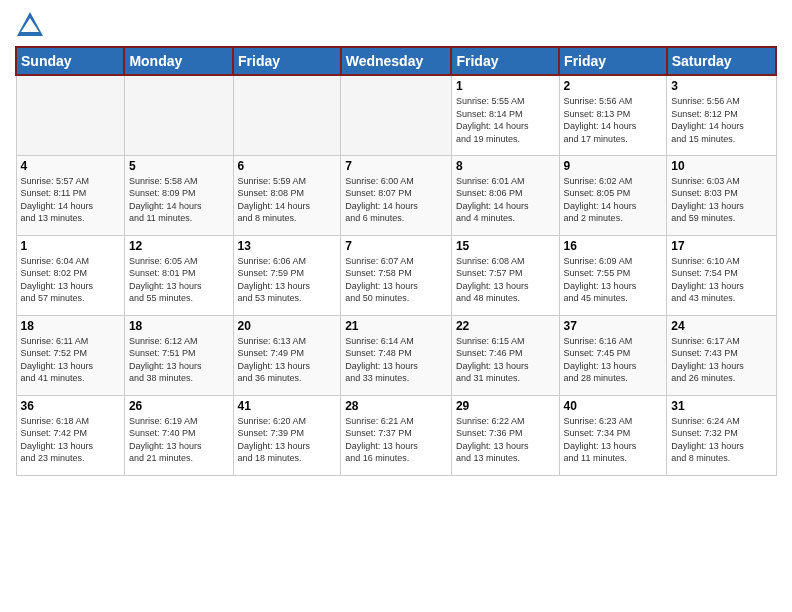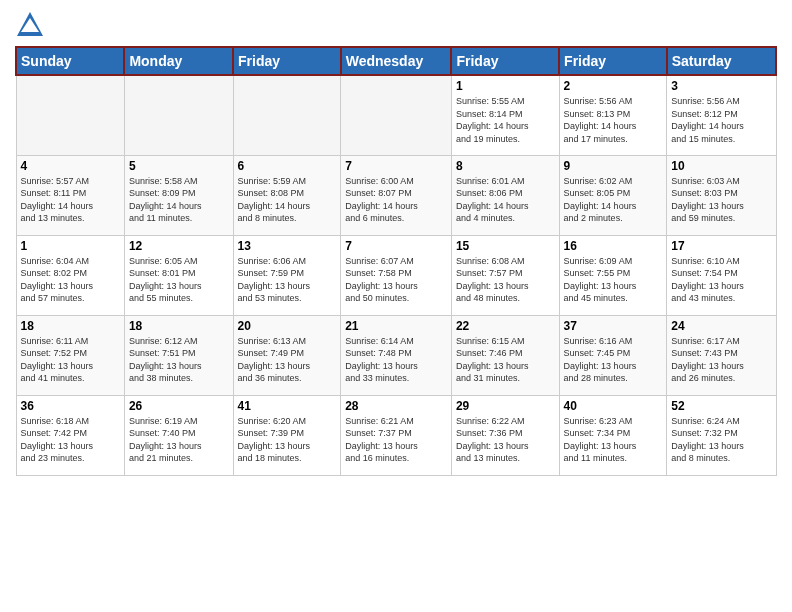--- a/index.html
+++ b/index.html
@@ -262,19 +262,19 @@
           </td>
           <td>
             <span class="day-num">29</span>
             <div class="day-info">Sunrise: 6:22 AM<br>Sunset: 7:36 PM<br>Daylight: 13 hours<br>and 13 minutes.</div>
           </td>
           <td>
             <span class="day-num">40</span>
             <div class="day-info">Sunrise: 6:23 AM<br>Sunset: 7:34 PM<br>Daylight: 13 hours<br>and 11 minutes.</div>
           </td>
           <td>
-            <span class="day-num">52</span>
+            <span class="day-num">31</span>
             <div class="day-info">Sunrise: 6:24 AM<br>Sunset: 7:32 PM<br>Daylight: 13 hours<br>and 8 minutes.</div>
           </td>
         </tr>
       </tbody>
   </table>
 </div>
 
 </body></html>

